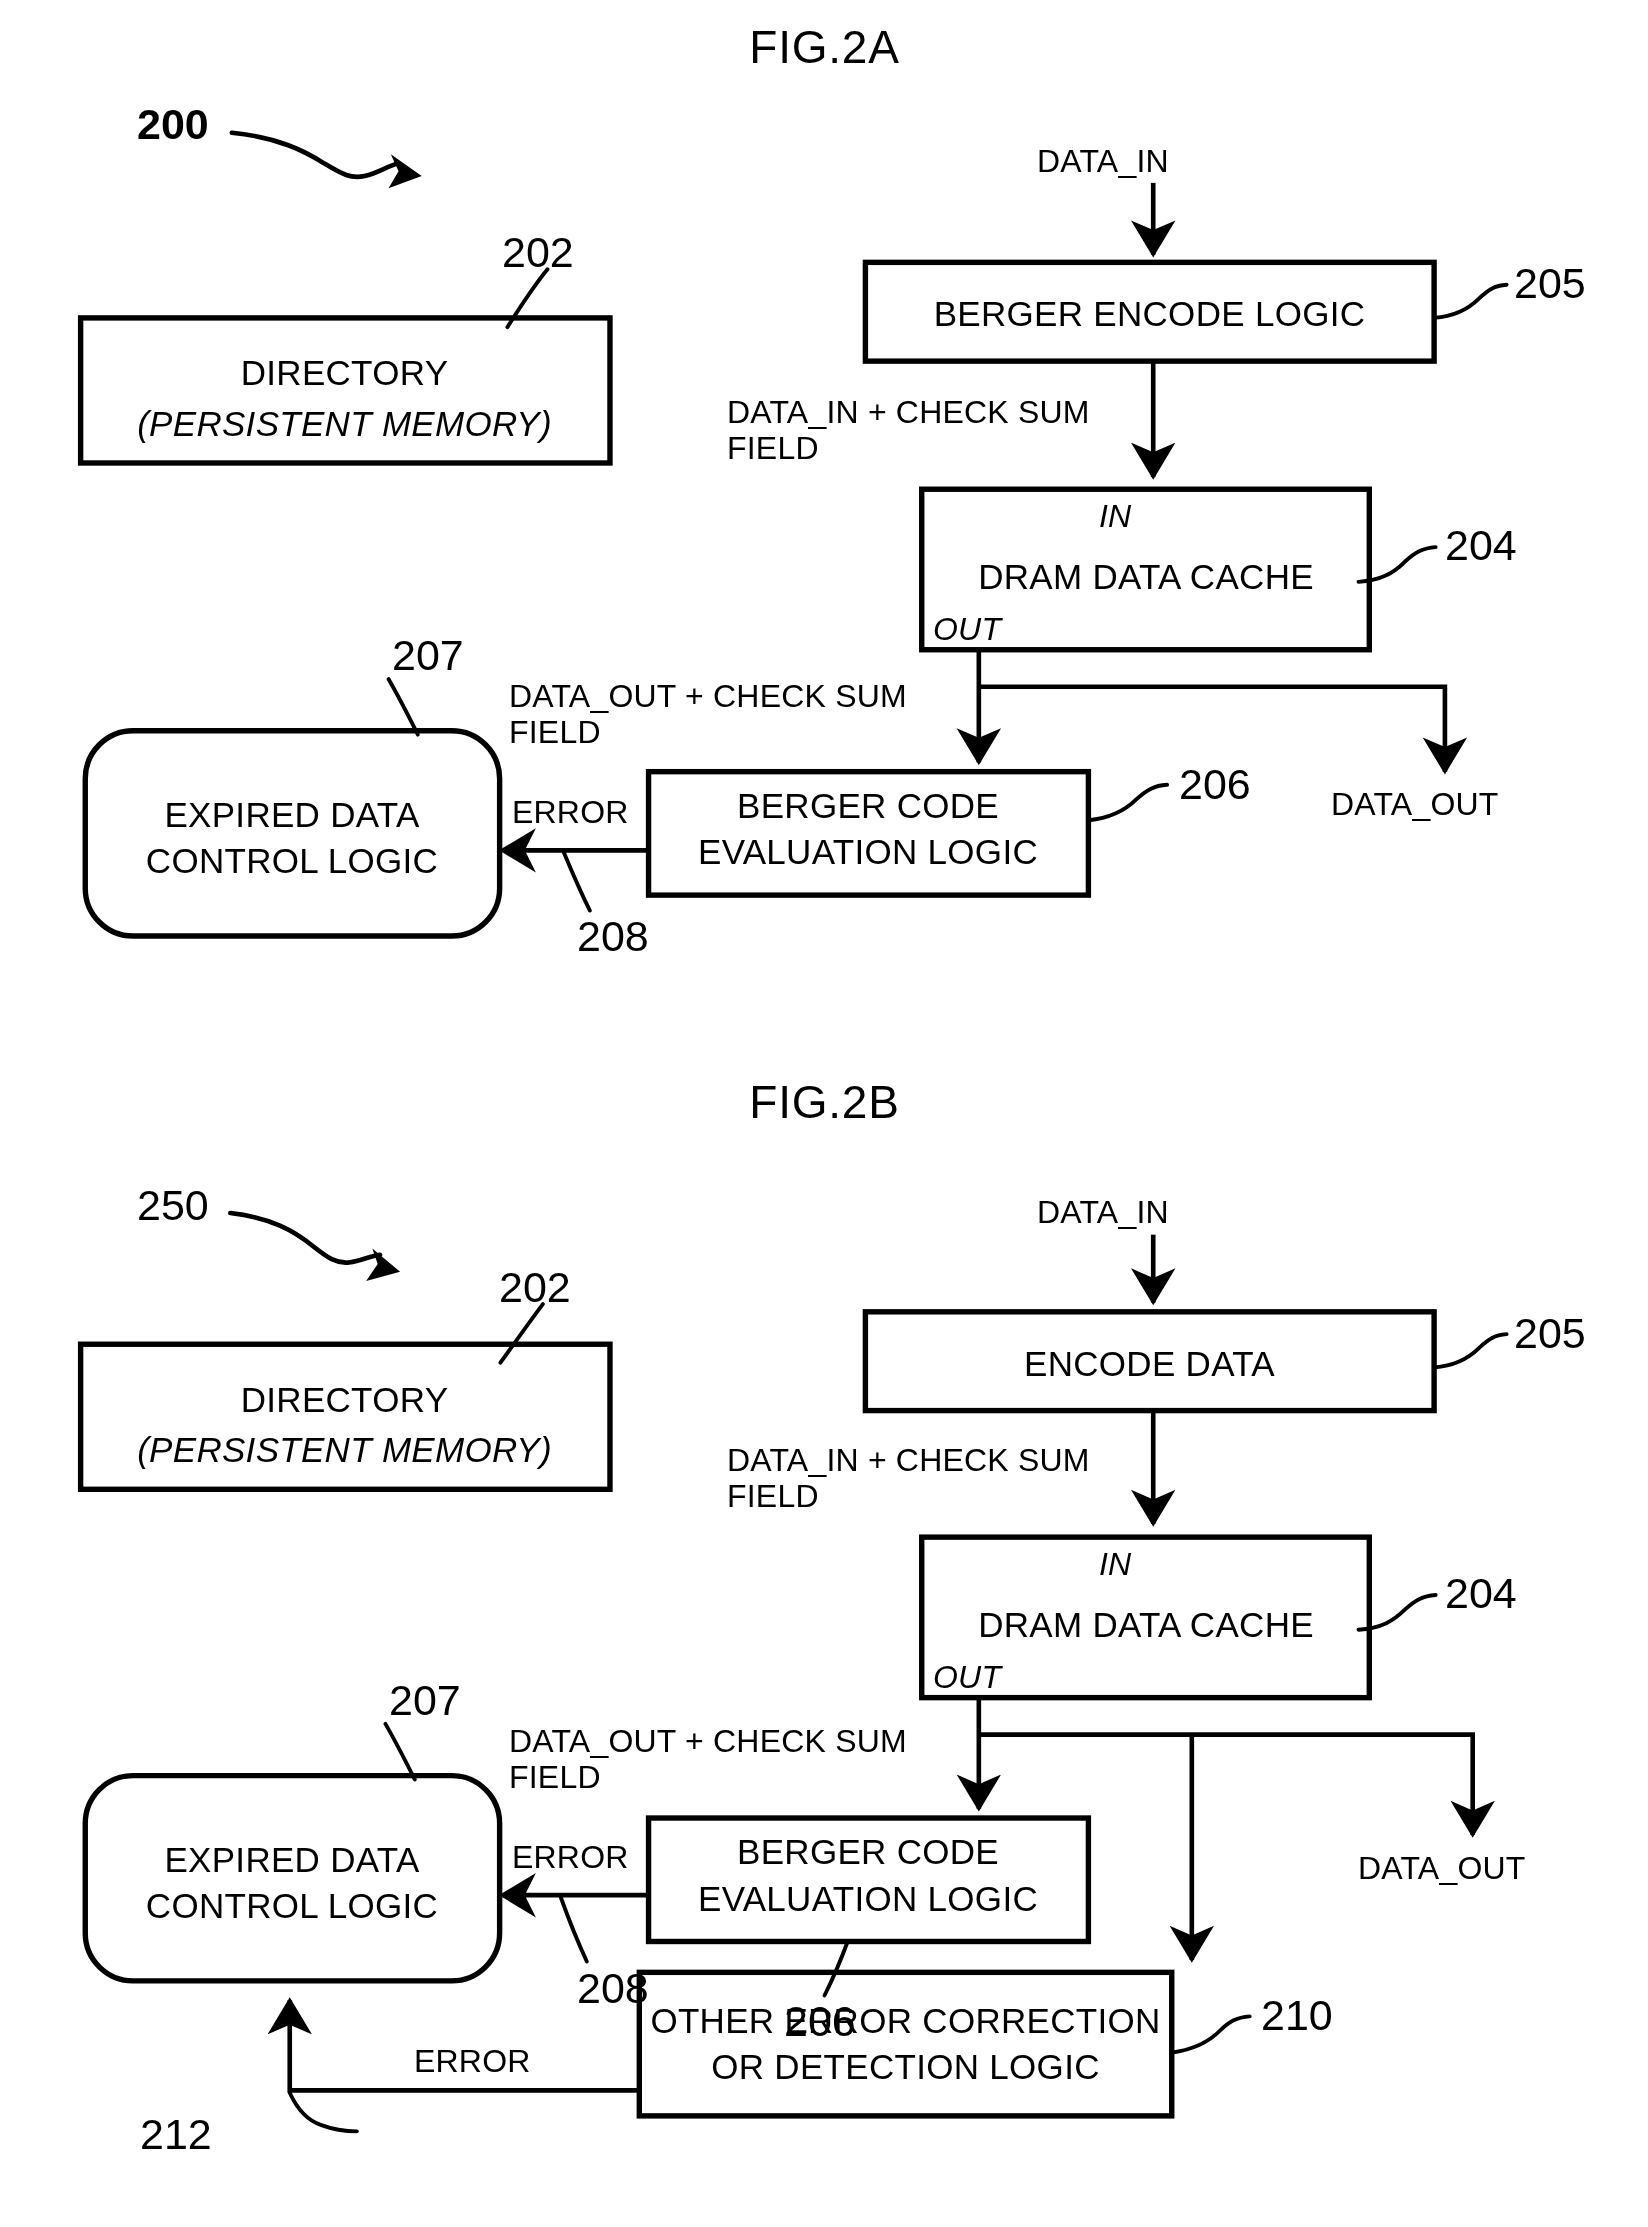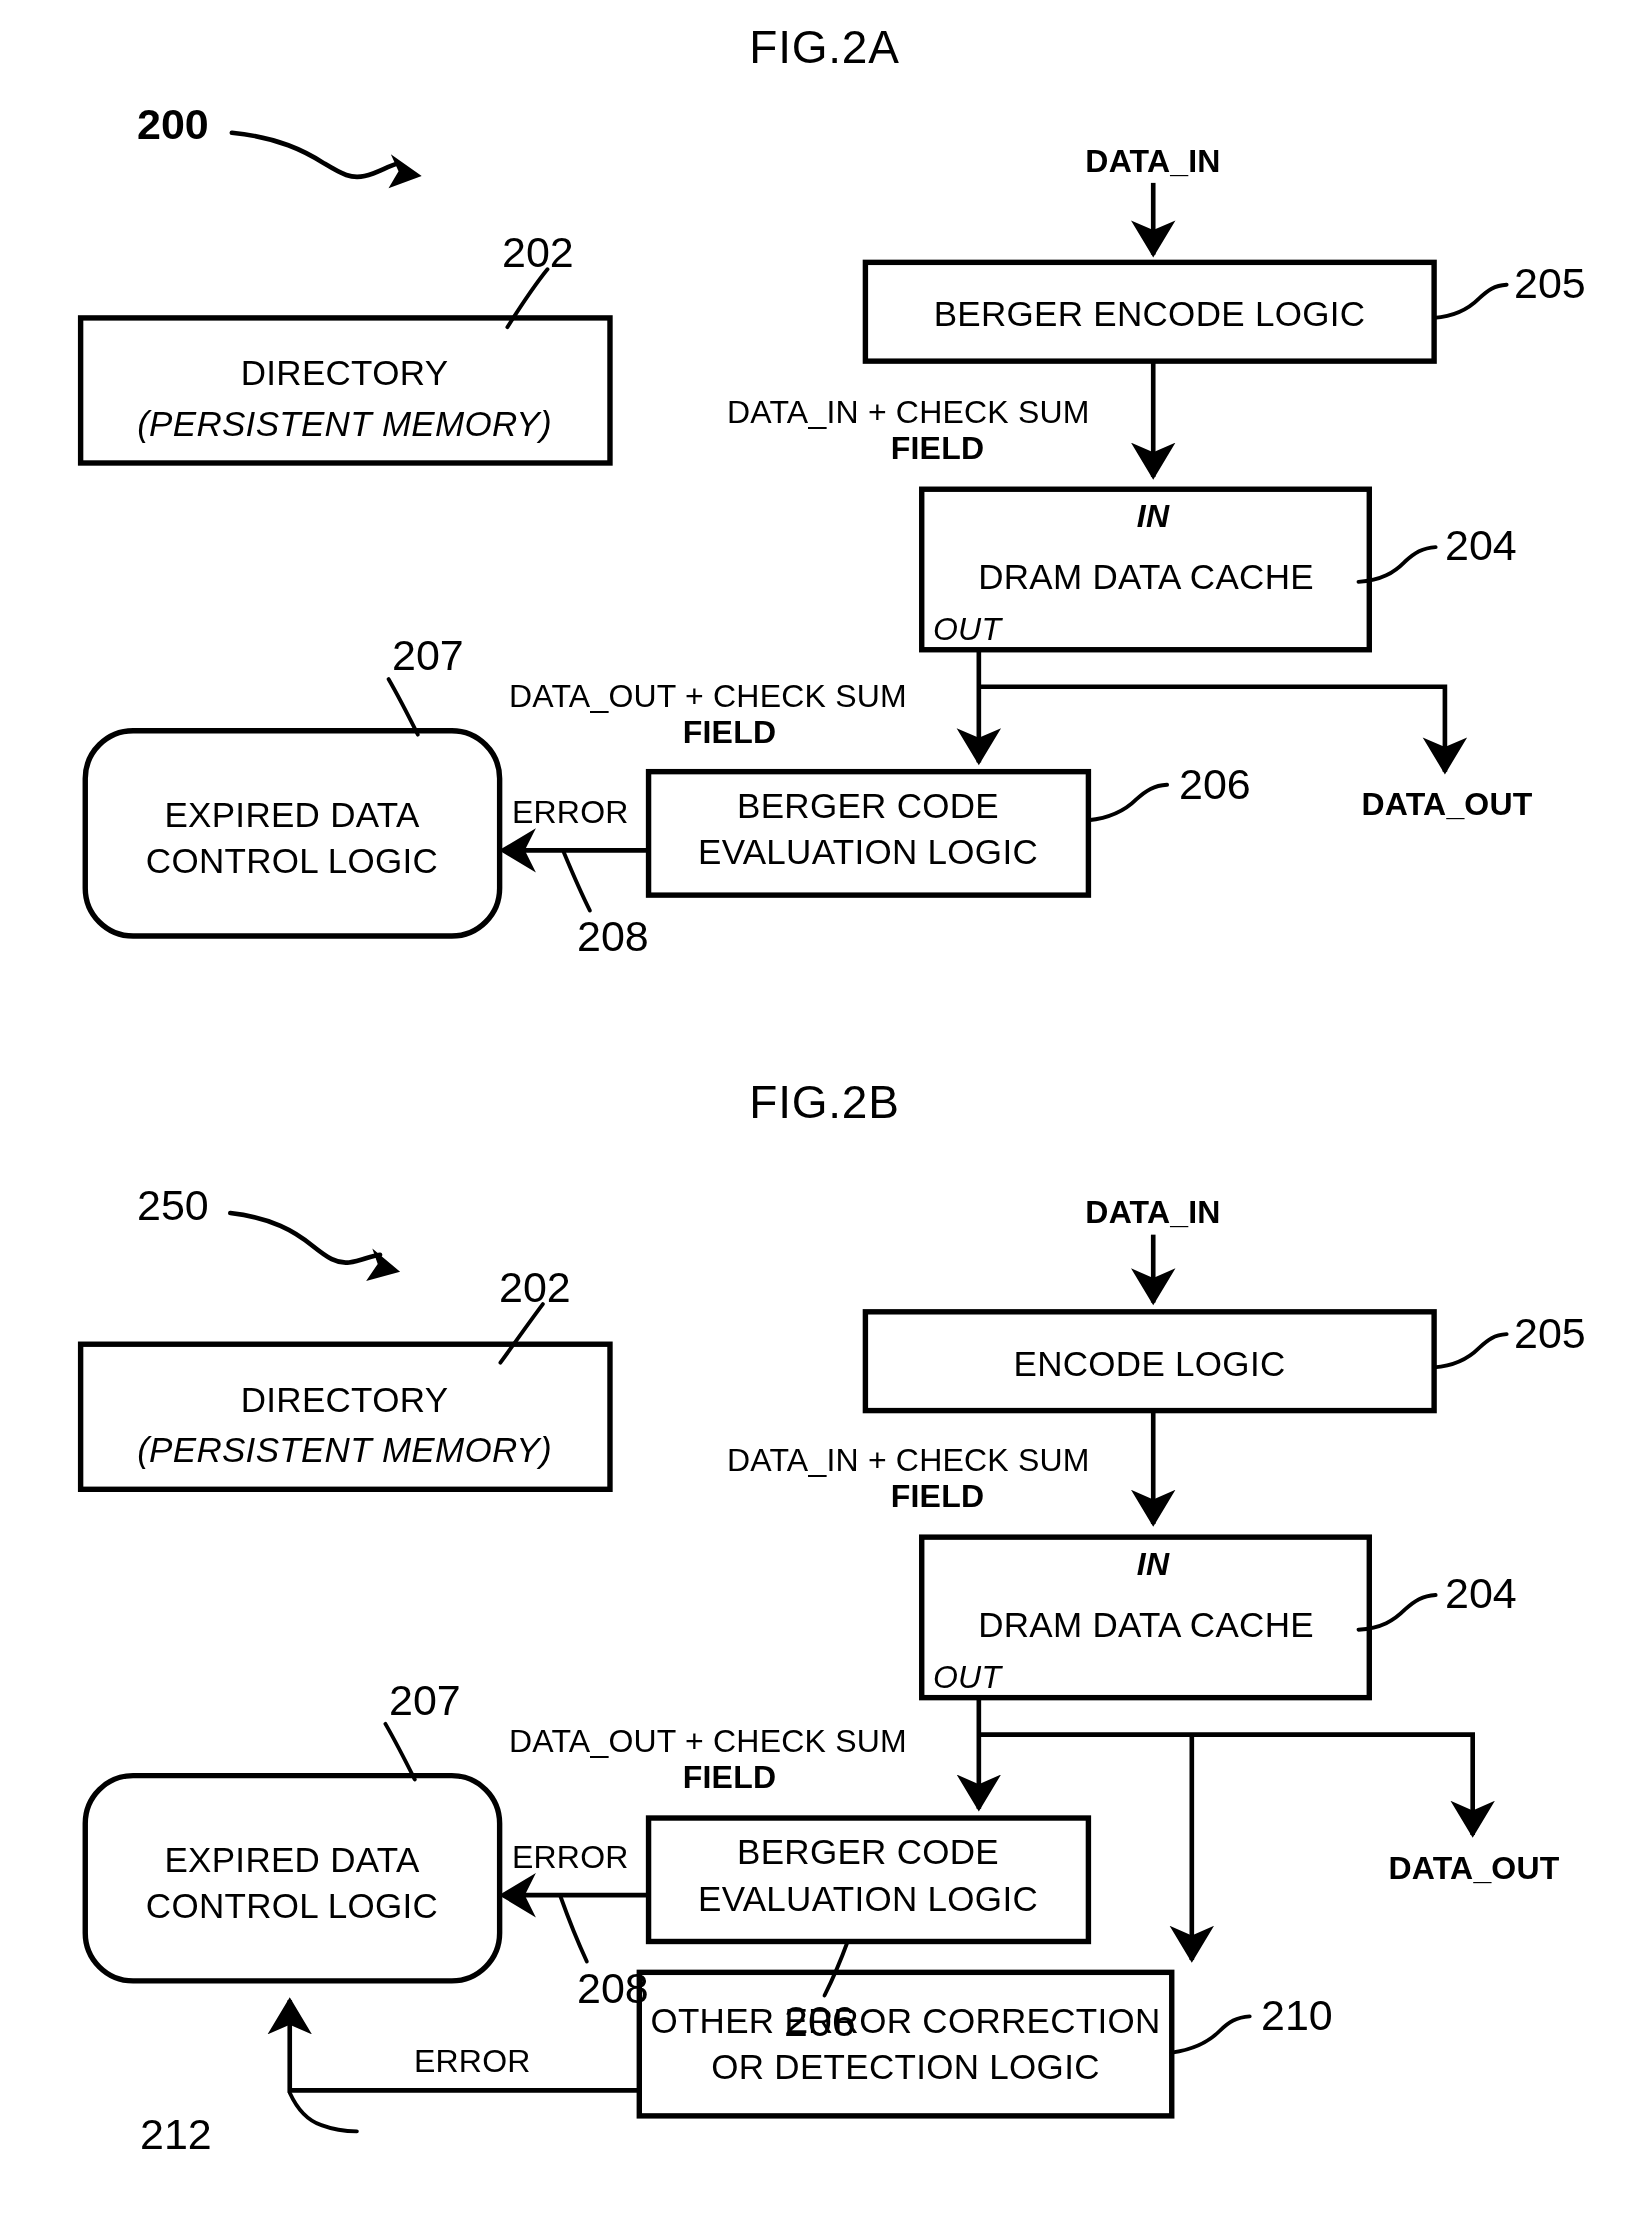--- a/index.html
+++ b/index.html
@@ -50,22 +50,21 @@
     letter-spacing: 0.3px;
   }
   .signal {
     font-size: 32px;
     letter-spacing: 0.2px;
   }
   .ital {
     font-style: italic;
   }
   .center {
-    text-align: center;
-    font-weight: bold;
+    text-align: left;
   }
 </style>
 </head>
 <body>
 
 <div id="sheet">
 
   <svg class="layer" viewBox="0 0 2136 2886">
     <defs>
       <marker id="ah" markerWidth="16" markerHeight="16" refX="7.4" refY="5" orient="auto" markerUnits="strokeWidth">
@@ -194,21 +193,21 @@
 
   <div class="txt ref" style="left:137px; top:1181px;">250</div>
 
   <div class="txt ref" style="left:499px; top:1263px;">202</div>
 
   <div class="txt boxlabel" style="left:80px; top:1380px; width:529px;">DIRECTORY</div>
   <div class="txt boxlabel ital" style="left:80px; top:1430px; width:529px;">(PERSISTENT MEMORY)</div>
 
   <div class="txt signal center" style="left:1037px; top:1195px; width:232px;">DATA_IN</div>
 
-  <div class="txt boxlabel" style="left:865px; top:1344px; width:569px;">ENCODE LOGIC</div>
+  <div class="txt boxlabel" style="left:865px; top:1344px; width:569px;">ENCODE DATA</div>
   <div class="txt ref" style="left:1514px; top:1309px;">205</div>
 
   <div class="txt signal" style="left:727px; top:1443px;">DATA_IN + CHECK SUM</div>
   <div class="txt signal center" style="left:727px; top:1479px; width:421px;">FIELD</div>
 
   <div class="txt signal ital center" style="left:1099px; top:1547px; width:108px;">IN</div>
   <div class="txt boxlabel" style="left:922px; top:1605px; width:448px;">DRAM DATA CACHE</div>
   <div class="txt signal ital" style="left:933px; top:1660px;">OUT</div>
   <div class="txt ref" style="left:1445px; top:1569px;">204</div>
 

